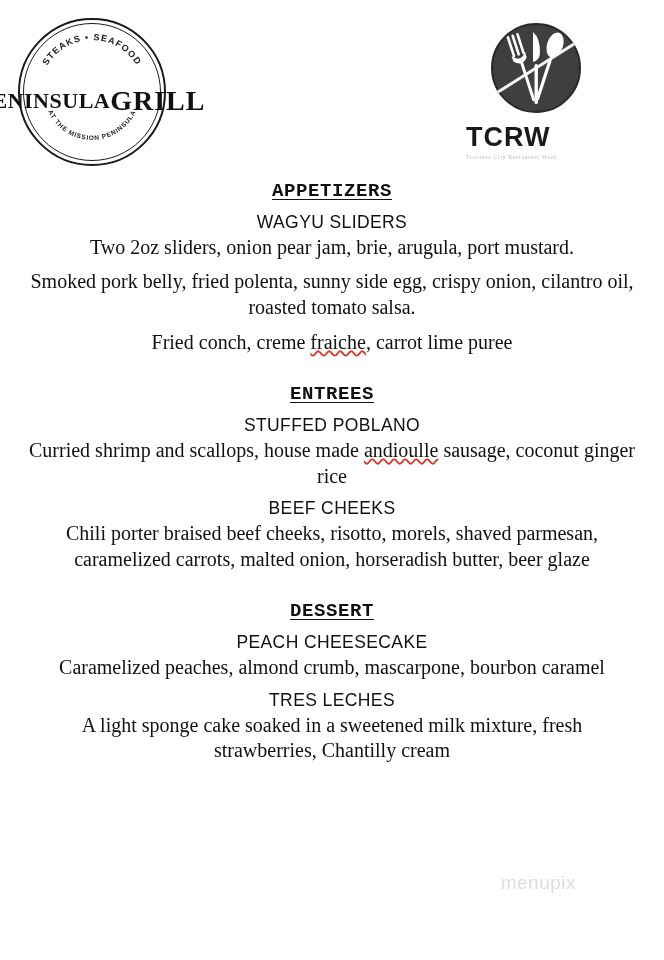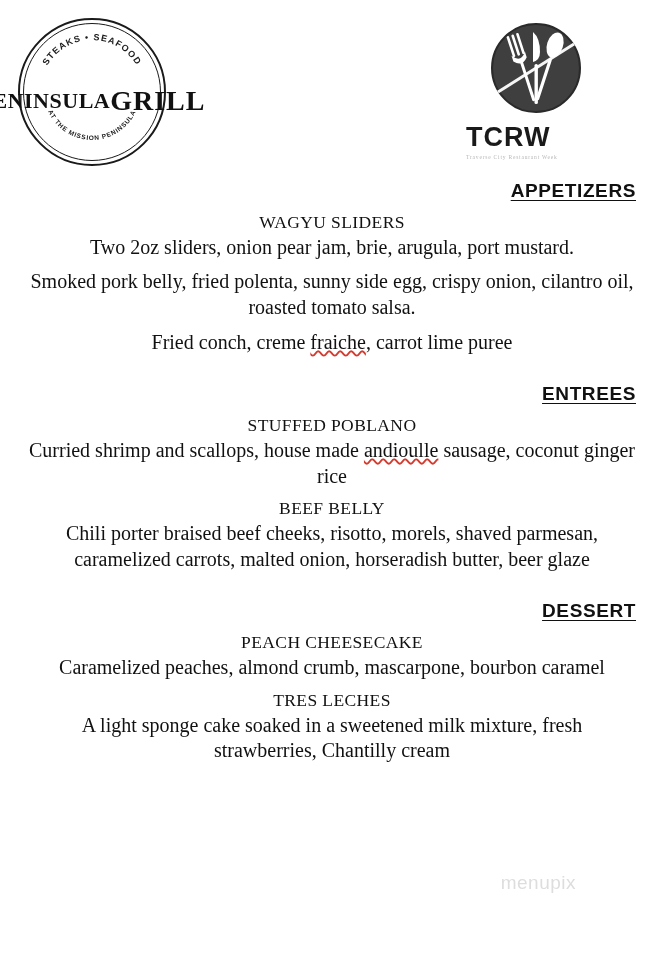--- a/index.html
+++ b/index.html
@@ -136,38 +136,37 @@
   
   .menu {
     text-align: center;
     padding: 0 28px;
   }
 
   .section {
     margin-bottom: 6px;
   }
   .section-title {
-    font-family: Liberation Sans, sans-serif;
+    font-family: Liberation Mono, monospace;
     font-size: 19px;
     font-weight: bold;
     letter-spacing: 0.6px;
     text-decoration: underline;
     text-underline-offset: 3px;
     margin: 0 0 10px 0;
-    text-align: right;
   }
   .section-gap-top {
     margin-top: 28px;
   }
 
   .item {
     margin-bottom: 9px;
   }
   .item-name {
-    font-family: Liberation Serif, serif;
+    font-family: Liberation Sans, sans-serif;
     font-size: 17.5px;
     letter-spacing: 0.4px;
     line-height: 1.25;
     margin: 7px 0 1px 0;
   }
   .item-desc {
     font-family: Liberation Serif, serif;
     font-size: 20px;
     line-height: 1.28;
     margin: 0;
@@ -276,21 +275,21 @@
     <div class="section section-gap-top">
       <h2 class="section-title">ENTREES</h2>
 
       <div class="item">
         <p class="item-name">STUFFED POBLANO</p>
         <p class="item-desc"><span>Curried shrimp and scallops, house made </span><span class="spellred">andioulle</span><span> sausage, coconut ginger rice</span></p>
       </div>
 
 
       <div class="item">
-        <p class="item-name">BEEF BELLY</p>
+        <p class="item-name">BEEF CHEEKS</p>
         <p class="item-desc">Chili porter braised beef cheeks, risotto, morels, shaved parmesan, caramelized carrots, malted onion, horseradish butter, beer glaze</p>
       </div>
     </div>
 
     <div class="section section-gap-top">
       <h2 class="section-title">DESSERT</h2>
 
       <div class="item">
         <p class="item-name">PEACH CHEESECAKE</p>
         <p class="item-desc">Caramelized peaches, almond crumb, mascarpone, bourbon caramel</p>

